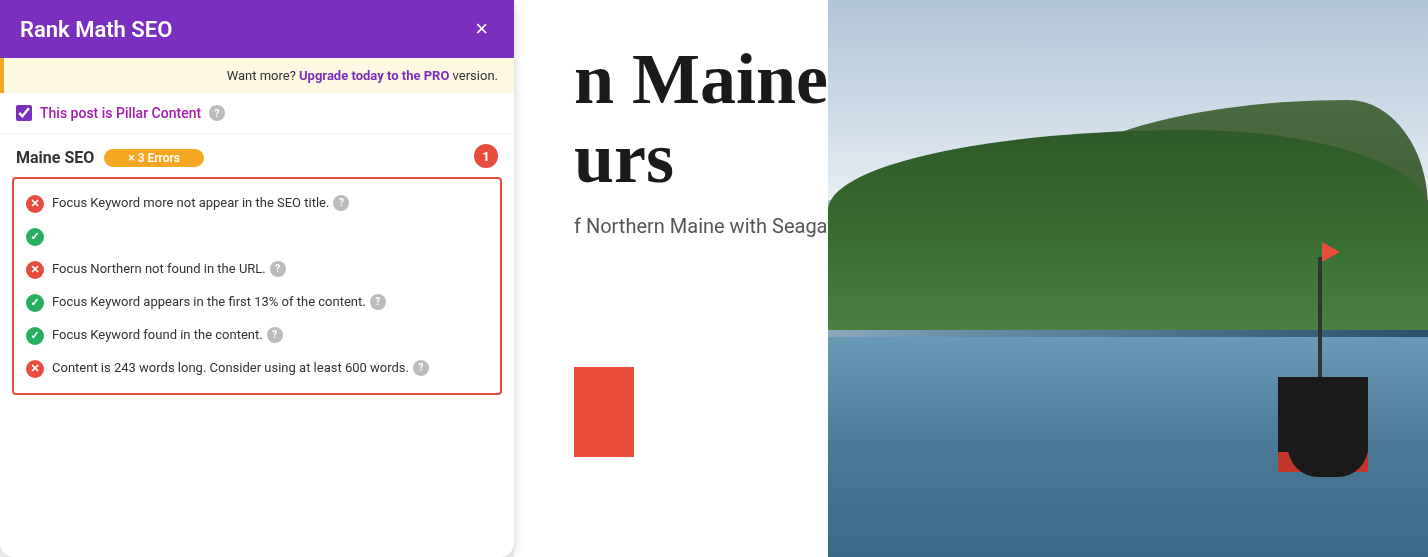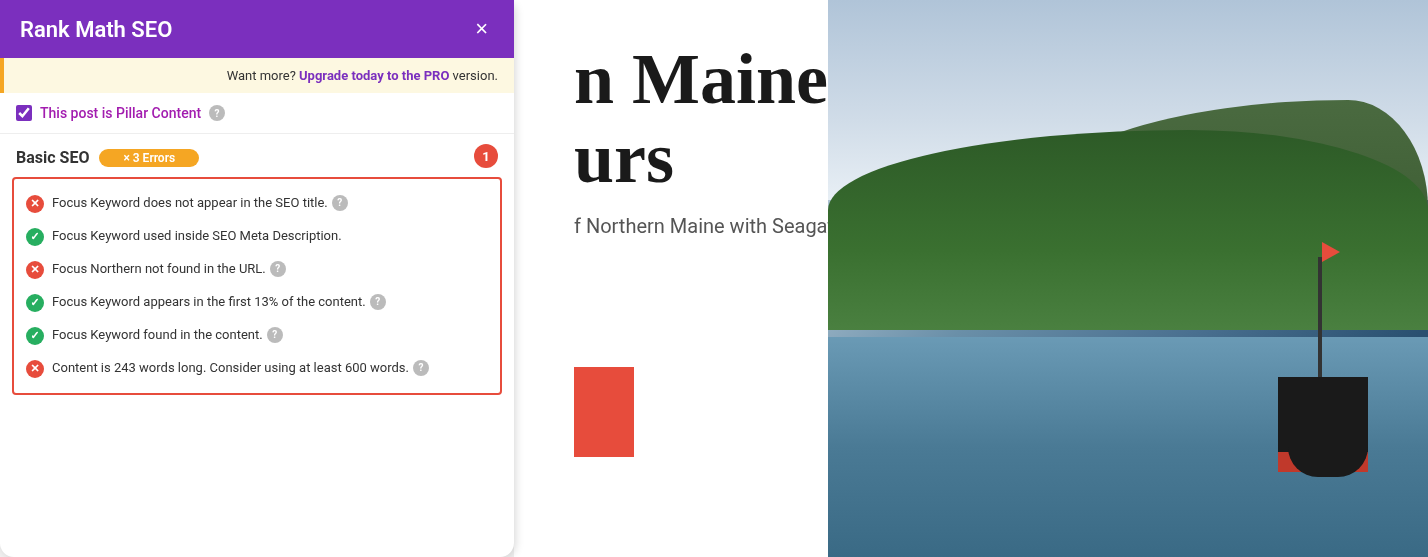--- a/index.html
+++ b/index.html
@@ -363,42 +363,41 @@
       <span>Want more? </span><a class="upgrade-link">Upgrade today to the PRO</a><span> version.</span>
     </div>
 
     <div class="pillar-row">
       <input type="checkbox" class="pillar-checkbox" checked="" style="">
       <span class="pillar-label">This post is Pillar Content</span>
       <span class="help-icon">?</span>
     </div>
 
     <div class="section-header">
-      <span class="section-title">Basic SEO</span>
+      <span class="section-title">Maine SEO</span>
       <span class="errors-badge">
         <span>× 3 Errors</span>
       </span>
       <span class="notification-badge">1</span>
     </div>
 
     <div class="seo-checks-container">
 
       <div class="check-item">
         <span class="check-icon error">✕</span>
         <span class="check-text">
           <span class="check-text-with-help">
-            <span>Focus Keyword does not appear in the SEO title.</span>
+            <span>Focus Keyword more not appear in the SEO title.</span>
             <span class="help-icon">?</span>
           </span>
         </span>
       </div>
 
       <div class="check-item">
         <span class="check-icon success">✓</span>
-        <span class="check-text">Focus Keyword used inside SEO Meta Description.</span>
       </div>
 
       <div class="check-item">
         <span class="check-icon error">✕</span>
         <span class="check-text">
           <span class="check-text-with-help">
             <span>Focus Northern not found in the URL.</span>
             <span class="help-icon">?</span>
           </span>
         </span>

